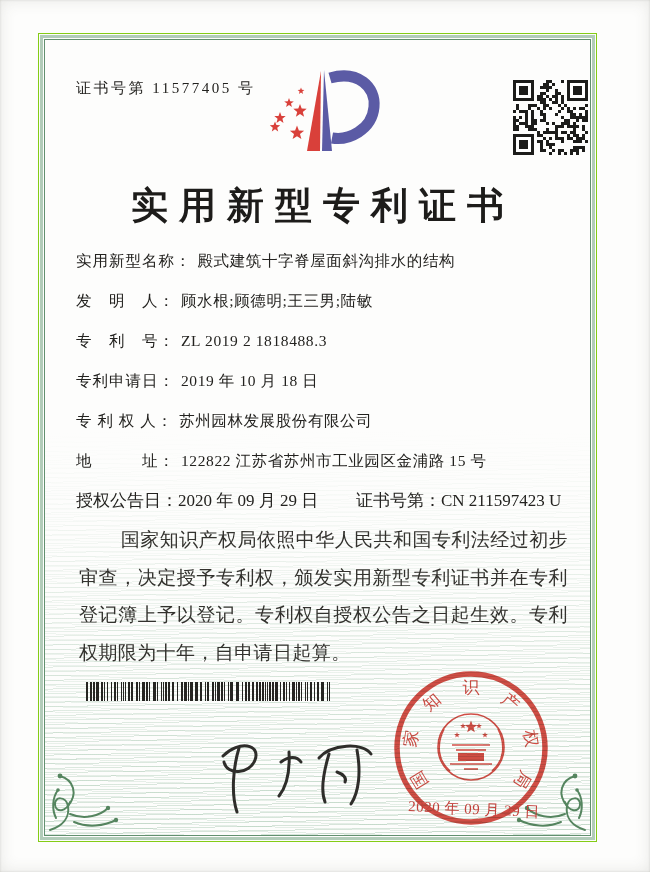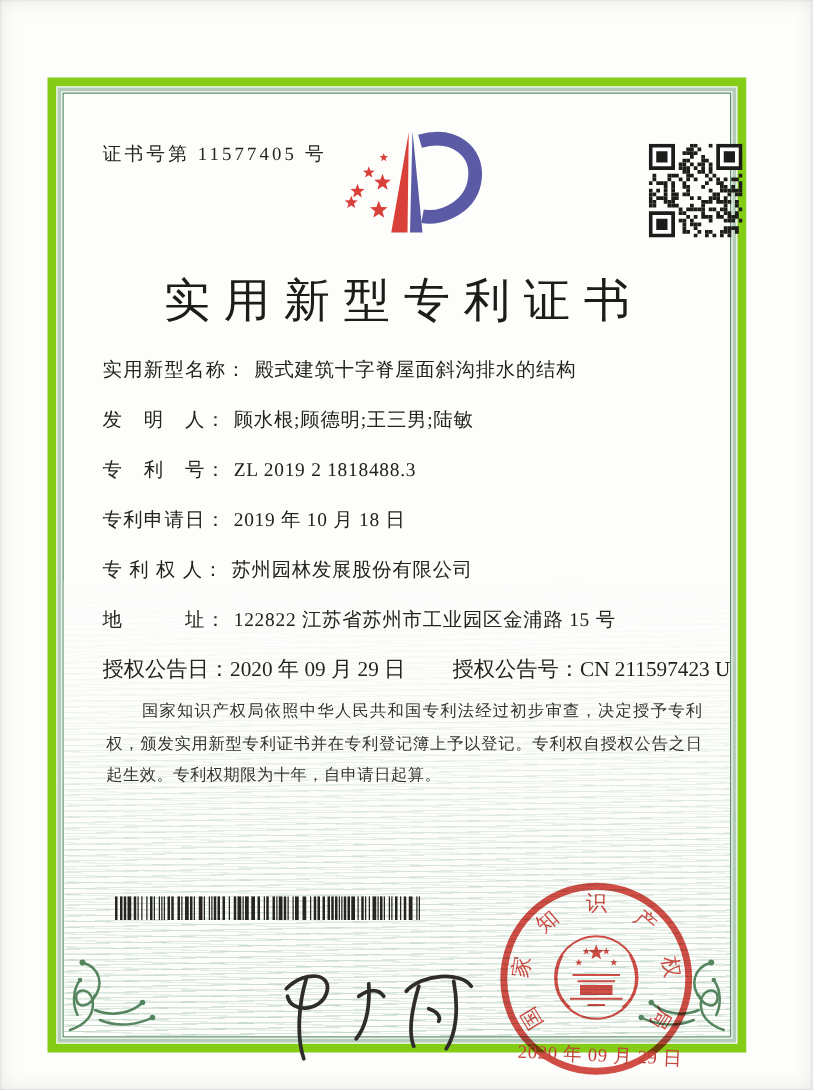--- a/index.html
+++ b/index.html
@@ -4,49 +4,48 @@
 <style>
   html,body{margin:0;padding:0;background:#efeeea;}
   .page{
     position:relative;width:650px;height:872px;margin:0 auto;
     background:#fdfdfc;overflow:hidden;
     font-family:"Liberation Serif","DejaVu Serif",serif;color:#23221f;
     box-shadow:inset 0 0 16px rgba(70,70,60,0.12), inset 0 0 2px rgba(70,70,60,0.22);
   }
   .frame{
     position:absolute;left:38px;top:33px;right:53px;bottom:30px;
-    border:7px solid #84cc16;
-    margin-top:29px;
+    border:1px solid #84cc16;
   }
   .frame .b1{position:absolute;inset:1px;border:3px solid #b2ccb9;pointer-events:none;}
   .frame .b2{position:absolute;inset:5px;border:1px solid #62906f;pointer-events:none;}
   .guilloche{
     position:absolute;left:6px;right:6px;bottom:6px;top:395px;
     background-image:
       linear-gradient(180deg,#fdfdfc 0%, rgba(253,253,252,0.82) 22%, rgba(253,253,252,0.42) 55%, rgba(253,253,252,0.10) 100%),
       repeating-linear-gradient(179deg, rgba(124,172,138,0.34) 0px, rgba(124,172,138,0.34) 1px, rgba(255,255,255,0) 1px, rgba(255,255,255,0) 4.4px),
       repeating-linear-gradient(181.5deg, rgba(124,172,138,0.22) 0px, rgba(124,172,138,0.22) 1px, rgba(255,255,255,0) 1px, rgba(255,255,255,0) 5.2px);
   }
   .cert-no{position:absolute;left:37px;top:45px;font-size:15px;letter-spacing:2.5px;}
   .logo{position:absolute;left:205px;top:27px;width:165px;height:108px;}
   .qr{position:absolute;left:474px;top:46px;width:75px;height:75px;}
   .title{
     position:absolute;left:0;right:0;top:147px;text-align:center;
-    font-size:37px;letter-spacing:11px;text-indent:11px;font-weight:400;color:#1d1c1a;
+    font-size:37px;letter-spacing:11px;text-indent:11px;font-weight:700;color:#1d1c1a;
   }
   .fields{position:absolute;left:37px;top:210px;right:20px;}
   .frow{position:absolute;left:0;font-size:15.5px;white-space:nowrap;}
   .frow .lab{letter-spacing:1px;}
   .frow .val{margin-left:6px;letter-spacing:0.6px;}
   .r0{top:7px;} .r1{top:47px;text-align:center;} .r2{top:87px;} .r3{top:127px;} .r4{top:167px;} .r5{top:207px;}
   .grant{position:absolute;left:37px;top:455px;right:20px;font-size:17px;white-space:nowrap;}
   .grant .pair2{position:absolute;left:280px;top:0;}
   .paras{
     position:absolute;left:40px;right:28px;top:487px;
-    font-size:13px;line-height:1.98;letter-spacing:0.4px;color:#33322e;text-align:justify;
+    font-size:19px;line-height:1.98;letter-spacing:0.4px;color:#33322e;text-align:justify;
   }
   .paras p{margin:0;text-indent:2.2em;}
   .barcode{position:absolute;left:47px;top:648px;width:246px;height:19px;}
   .director{position:absolute;left:47px;top:711px;font-size:16px;letter-spacing:3px;line-height:1.95;color:#2b2a27;}
   .signature{position:absolute;left:138px;top:662px;width:200px;height:120px;}
   .seal{position:absolute;left:347px;top:629px;width:170px;height:170px;mix-blend-mode:multiply;opacity:0.93;}
   .seal-date{
     position:absolute;left:350px;top:766px;width:170px;text-align:center;
     color:#c2413b;font-size:15px;letter-spacing:0.5px;transform:rotate(2.5deg);font-weight:500;
   }
@@ -339,21 +338,21 @@
       <div class="frow r5">
         <span class="lab">地　　　址：</span><span class="val">122822 江苏省苏州市工业园区金浦路 15 号</span>
       </div>
     </div>
 
     <div class="grant">
       <span>
         <span class="lab">授权公告日：</span><span class="val">2020 年 09 月 29 日</span>
       </span>
       <span class="pair2">
-        <span class="lab">授权公告号：</span><span class="val">CN 211597423 U</span>
+        <span class="lab">证书号第：</span><span class="val">CN 211597423 U</span>
       </span>
     </div>
 
     <div class="paras">
       <p>国家知识产权局依照中华人民共和国专利法经过初步审查，决定授予专利权，颁发实用新型专利证书并在专利登记簿上予以登记。专利权自授权公告之日起生效。专利权期限为十年，自申请日起算。</p>
     </div>
 
     <svg class="barcode" viewBox="0 0 246 19" preserveAspectRatio="none">
         <rect x="0" y="0" width="2" height="19" fill="#262522"></rect>
         <rect x="4" y="0" width="2" height="19" fill="#262522"></rect>

